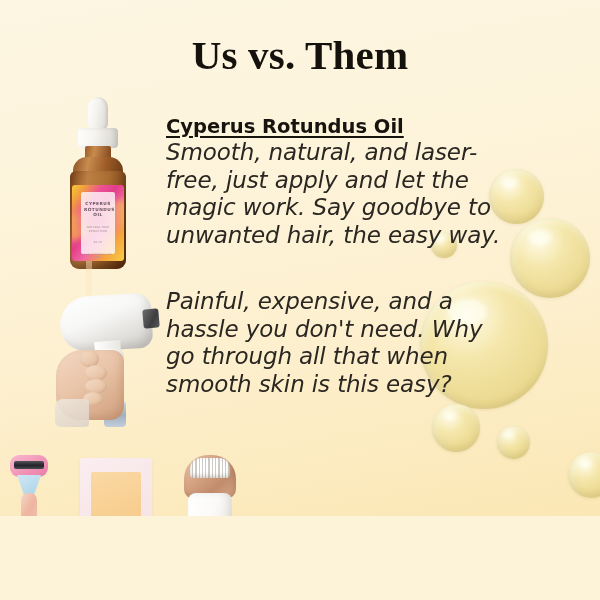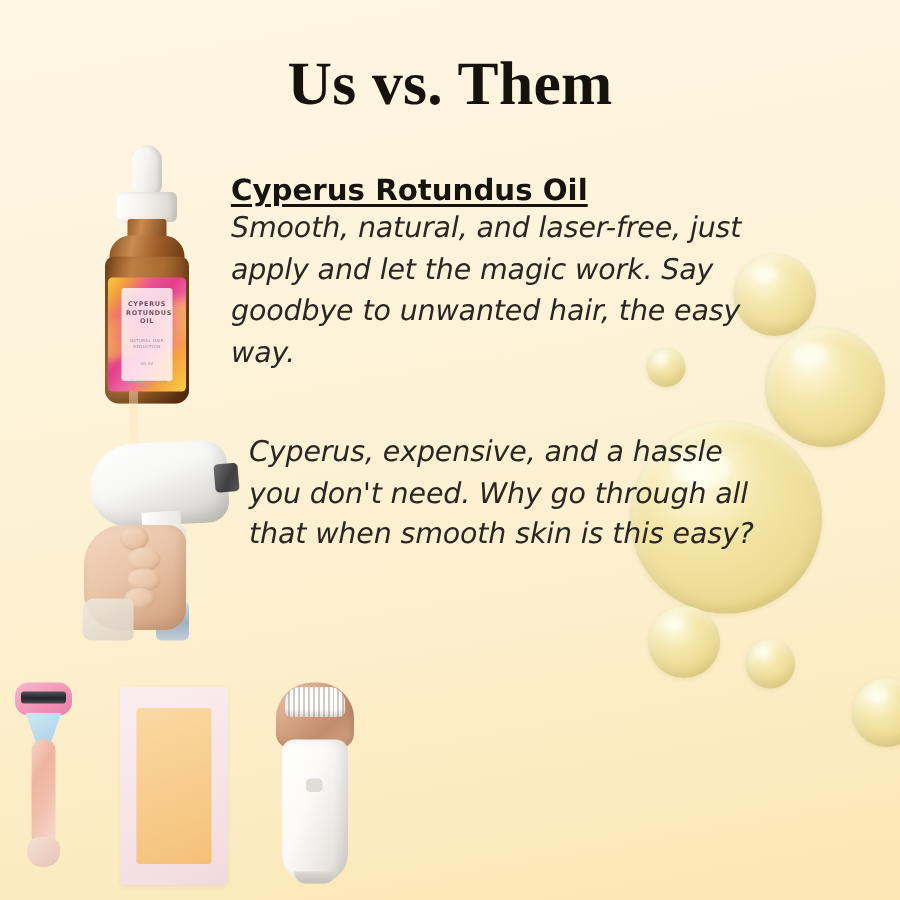--- a/index.html
+++ b/index.html
@@ -4,21 +4,21 @@
 <style>
   * { margin:0; padding:0; box-sizing:border-box; }
   html, body { width:600px; height:600px; overflow:hidden; }
   body {
     font-family:"DejaVu Sans", sans-serif;
     background:#fdf3d8;
   }
 
   .canvas{
     position:relative;
-    width:600px; height:600px;
+    width:600px; height:516px;
     overflow:hidden;
     background:
       linear-gradient(170deg,
         #fdf6e2 0%,
         #fdf4dc 30%,
         #fdf0cf 62%,
         #fcebc0 84%,
         #fbe7b4 100%);
   }
 
@@ -71,27 +71,27 @@
     color:#17140f;
     text-decoration:underline;
     text-underline-offset:3px;
     text-decoration-thickness:2px;
     white-space:nowrap;
   }
   .block p{
     font-family:"DejaVu Sans", sans-serif;
     font-style:italic;
     font-weight:400;
-    font-size:19px;
+    font-size:23px;
     line-height:27.5px;
     color:#2a2722;
     letter-spacing:-.1px;
   }
 
-  #block-oil   { left:154px; top:114px;  width:348px; }
+  #block-oil   { left:166px; top:114px;  width:348px; }
   #block-laser { left:166px; top:288px;  width:338px; }
   #block-other { left:252px; top:448px;  width:342px; }
 
   
   .product{ position:absolute; z-index:3; }
 
   
   #bottle{ left:63px; top:97px; width:70px; height:174px; }
   .b-bulb{
     position:absolute; left:25px; top:0; width:20px; height:34px;
@@ -367,19 +367,19 @@
     <div class="e-btn"></div>
     <div class="e-foot"></div>
   </div>
 
   <div class="block" id="block-oil">
     <h2> Cyperus Rotundus Oil</h2>
     <p>Smooth, natural, and laser-free, just apply and let the magic work. Say goodbye to unwanted hair, the easy way.</p>
   </div>
 
   <div class="block" id="block-laser">
-    <p>Cyperus, expensive, and a hassle you don't need. Why go through all that when smooth skin is this easy?</p>
+    <p>Painful, expensive, and a hassle you don't need. Why go through all that when smooth skin is this easy?</p>
   </div>
 
   <div class="block" id="block-other">
   </div>
 
 </div>
 
 </body></html>

